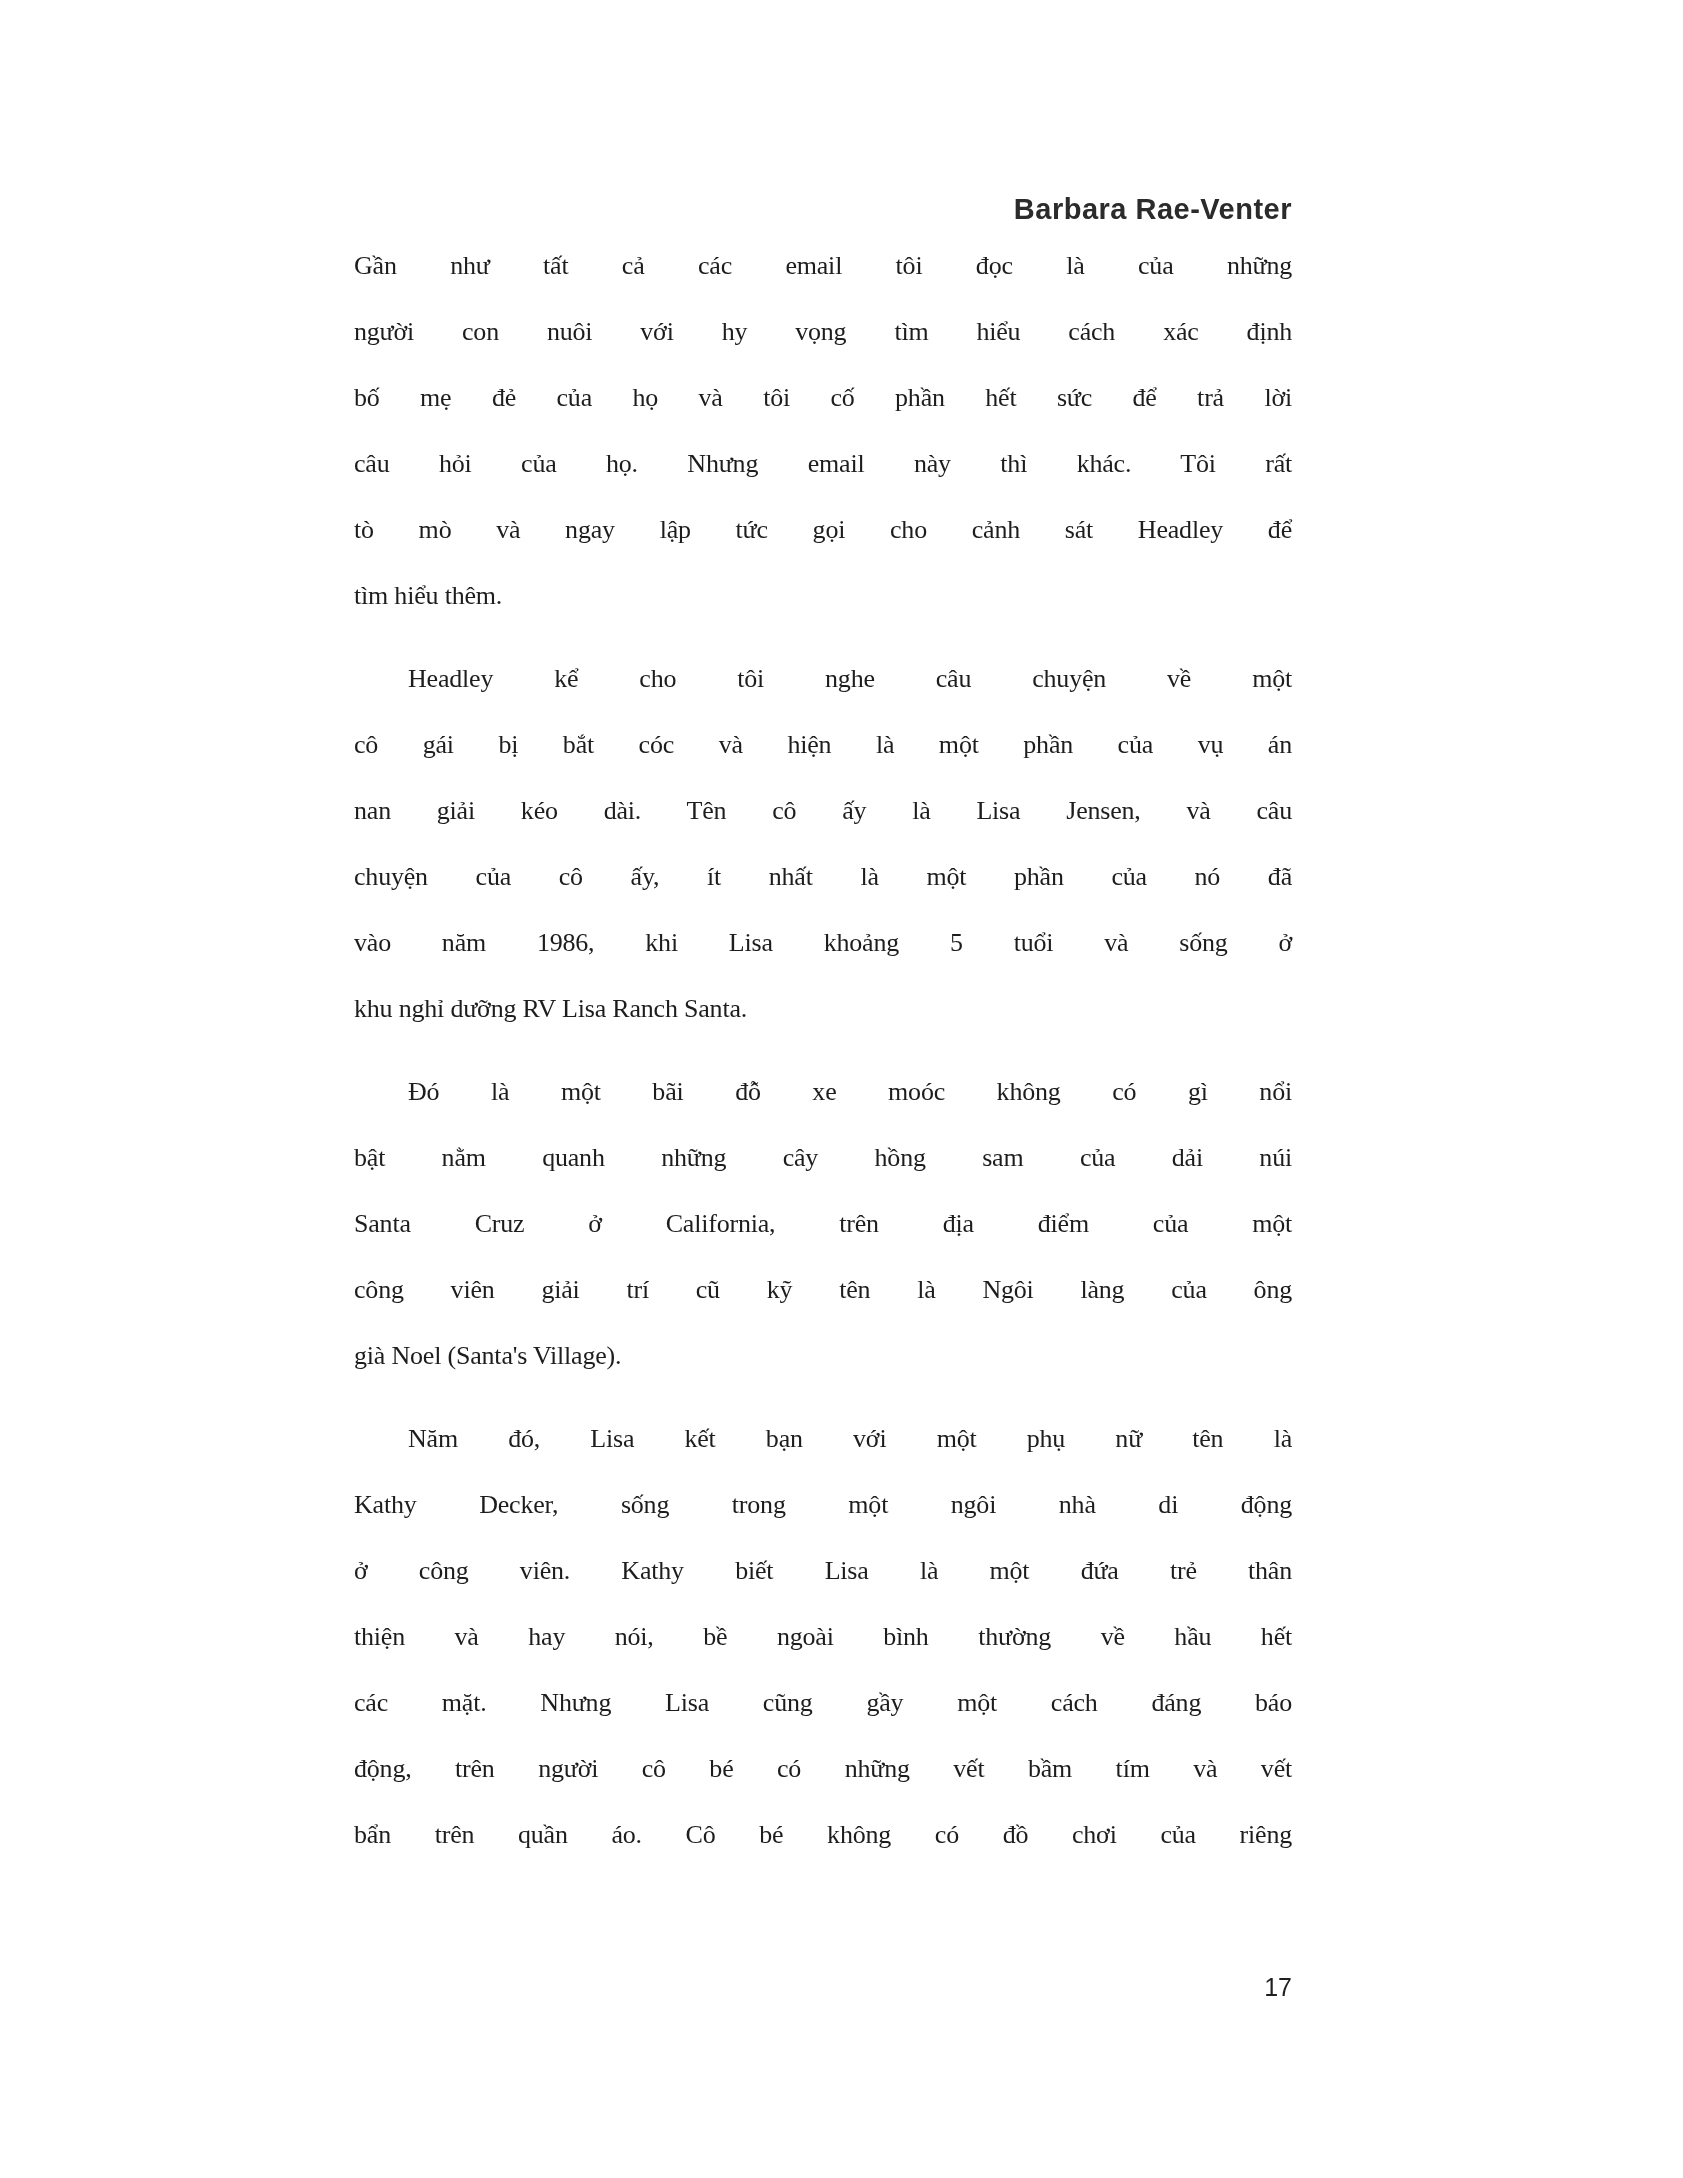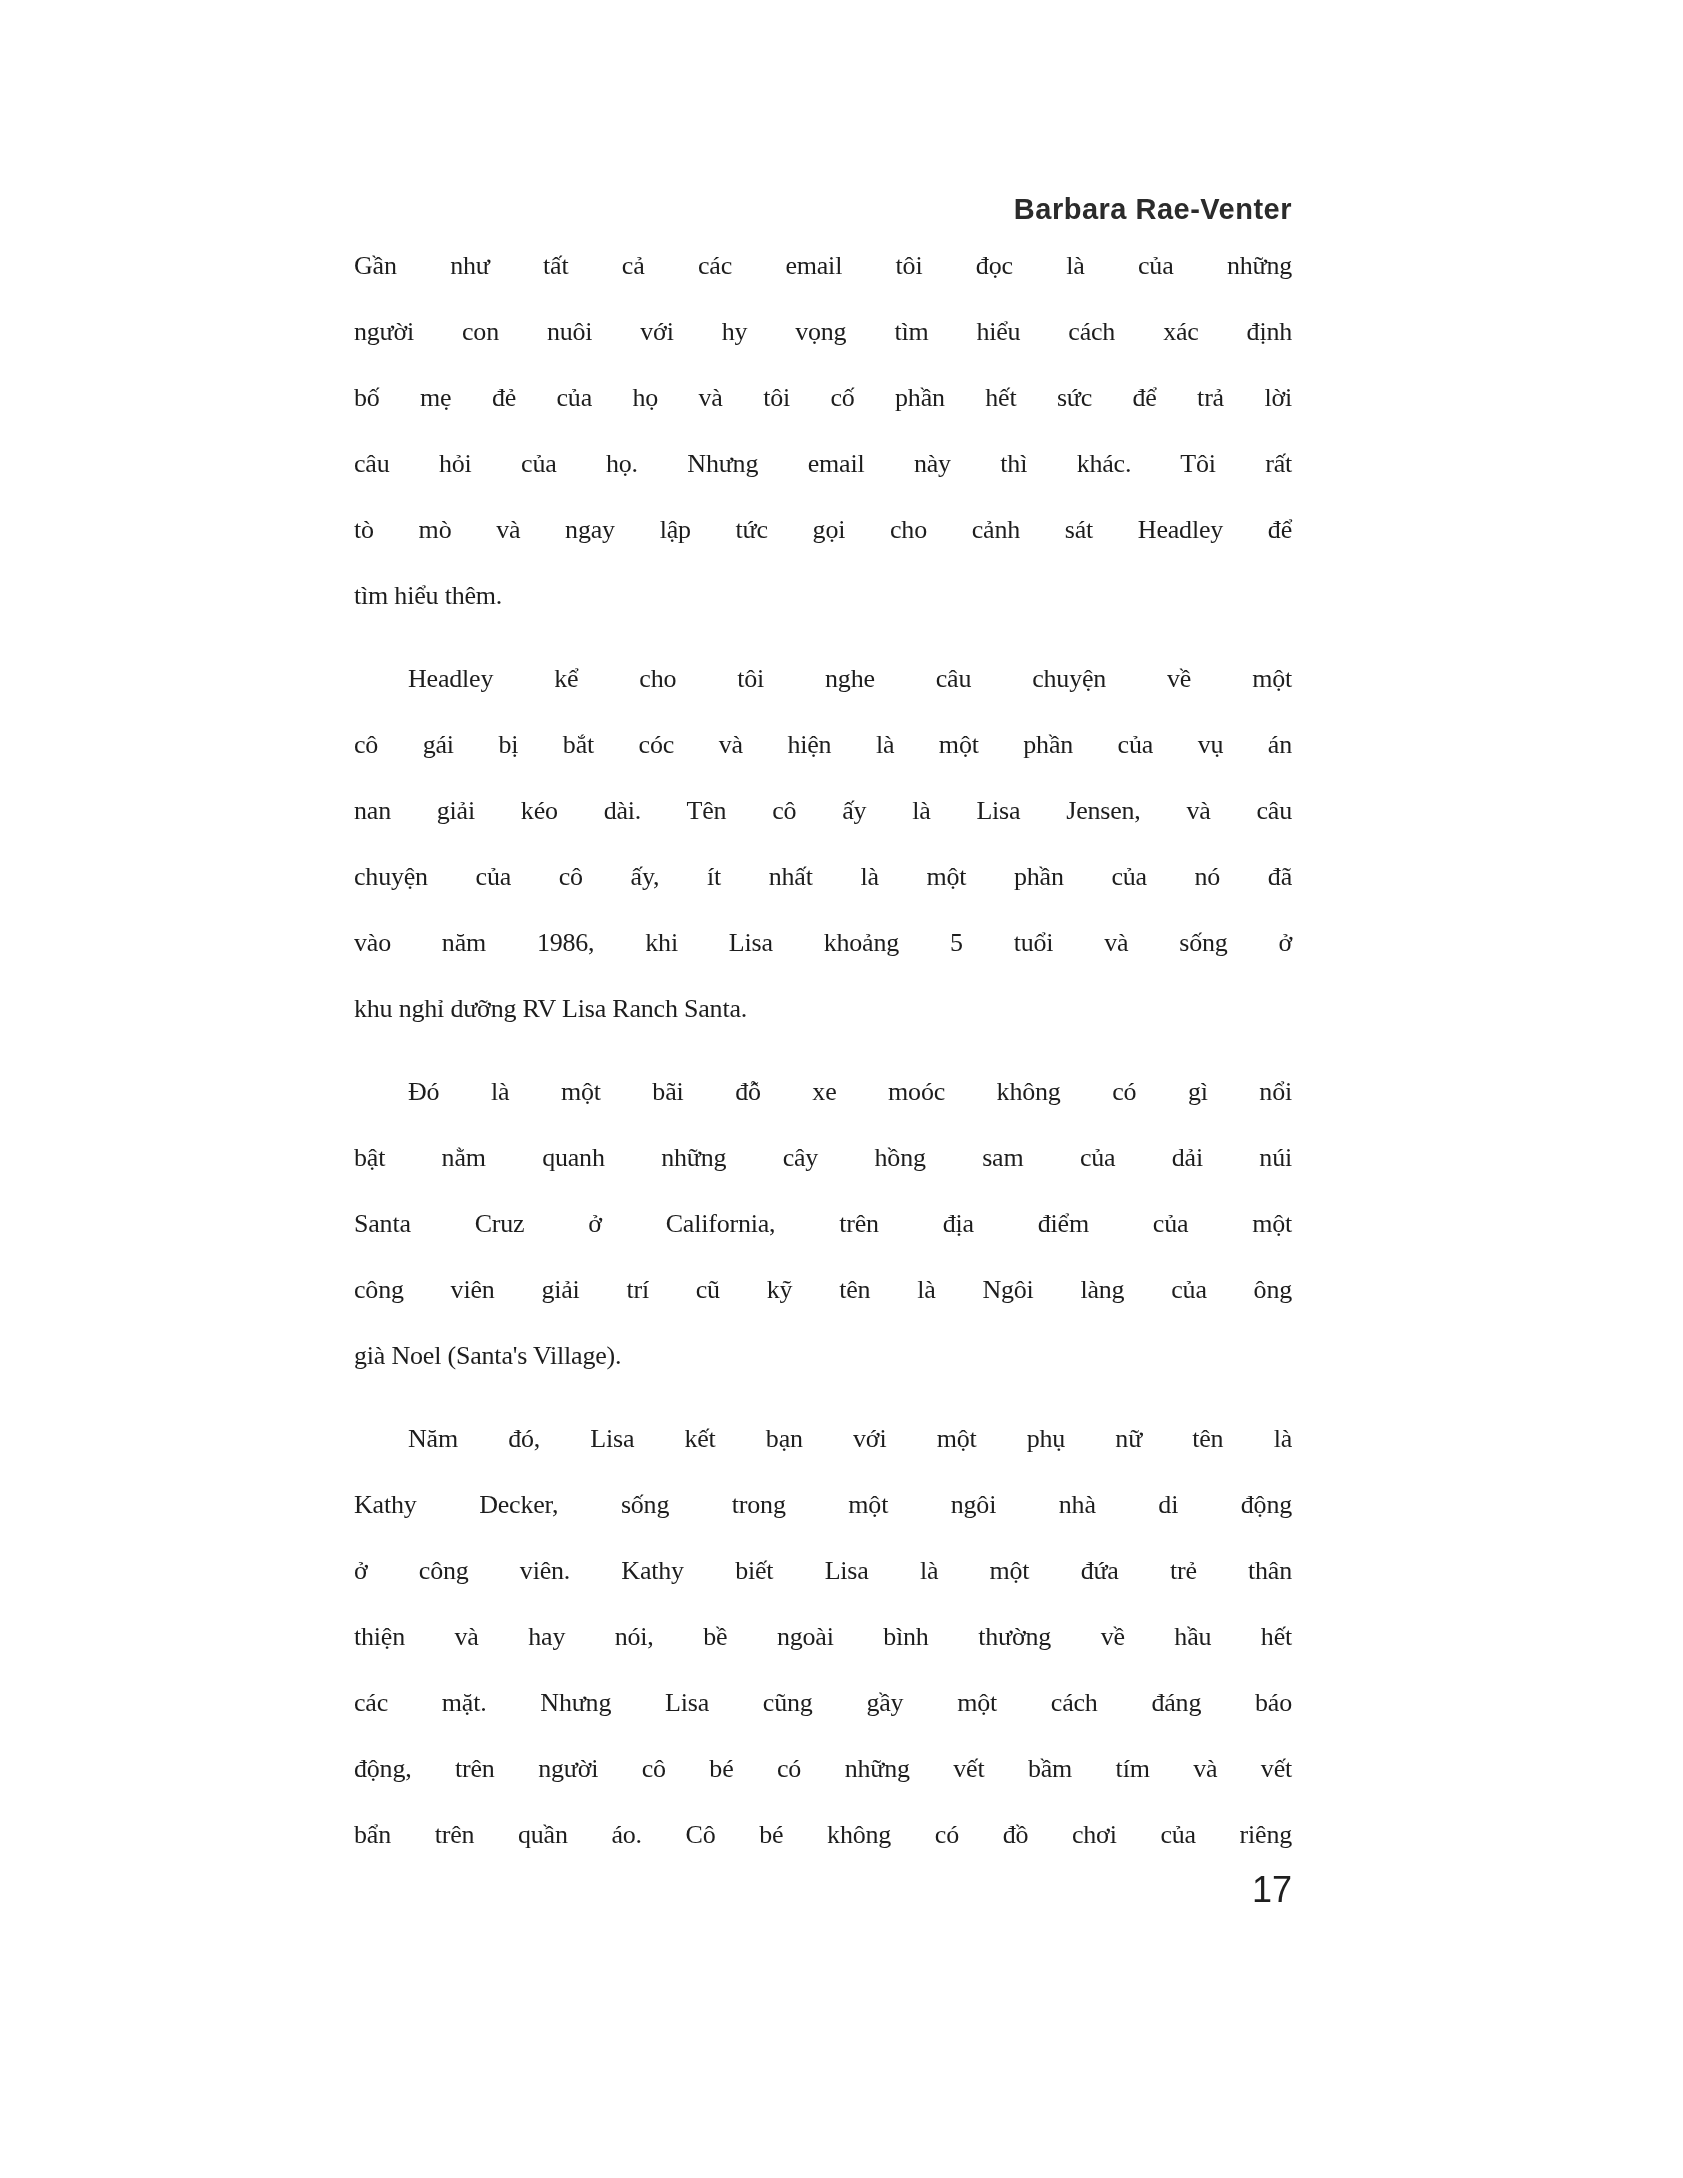--- a/index.html
+++ b/index.html
@@ -48,25 +48,25 @@
   }
   .para.indent .line:first-child {
     text-indent: 54px;
   }
   .line.end {
     text-align-last: left;
   }
   .page-number {
     position: absolute;
     left: 354px;
-    top: 1869px;
+    top: 1973px;
     width: 938px;
     text-align: right;
     font-family: "Liberation Sans", "DejaVu Sans", sans-serif;
-    font-size: 36px;
+    font-size: 25px;
     font-weight: 500;
     color: #1f1f1f;
   }
 </style>
 </head>
 <body>
 
 <div class="page">
 
   <div class="running-header">Barbara Rae-Venter</div>

